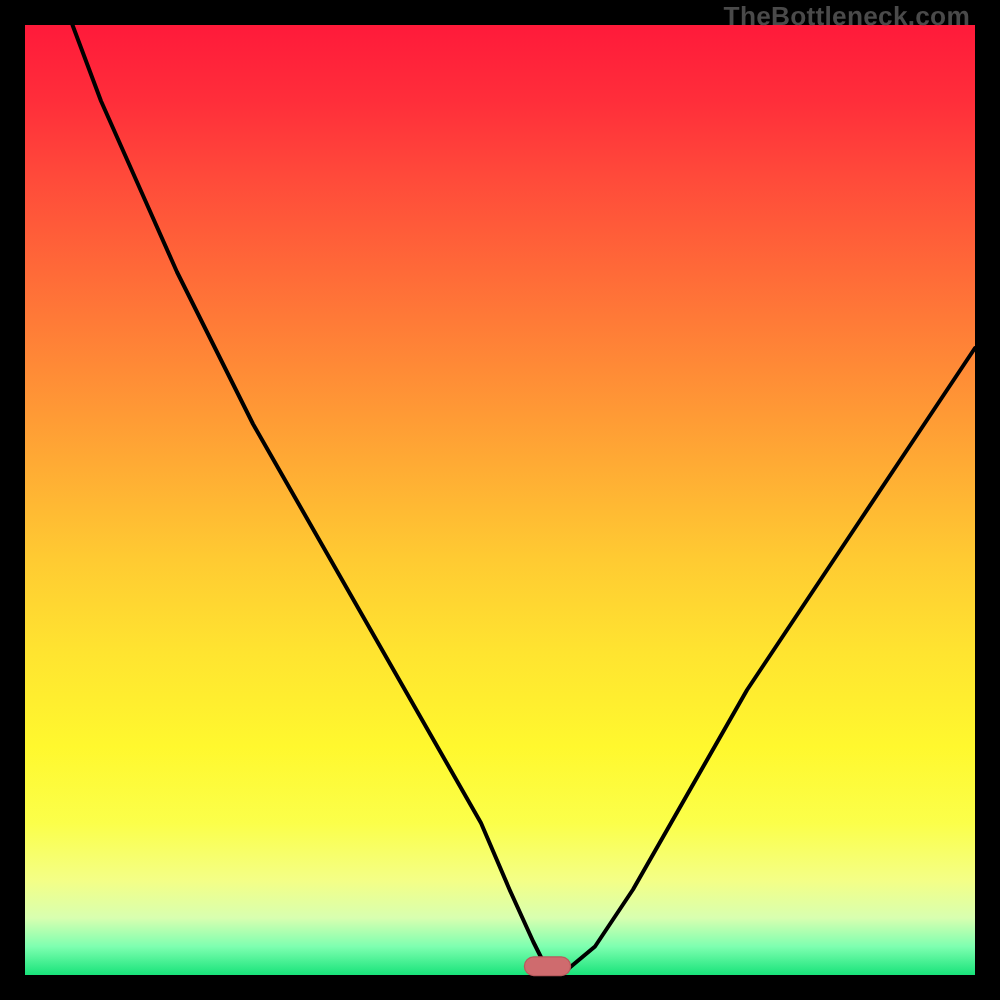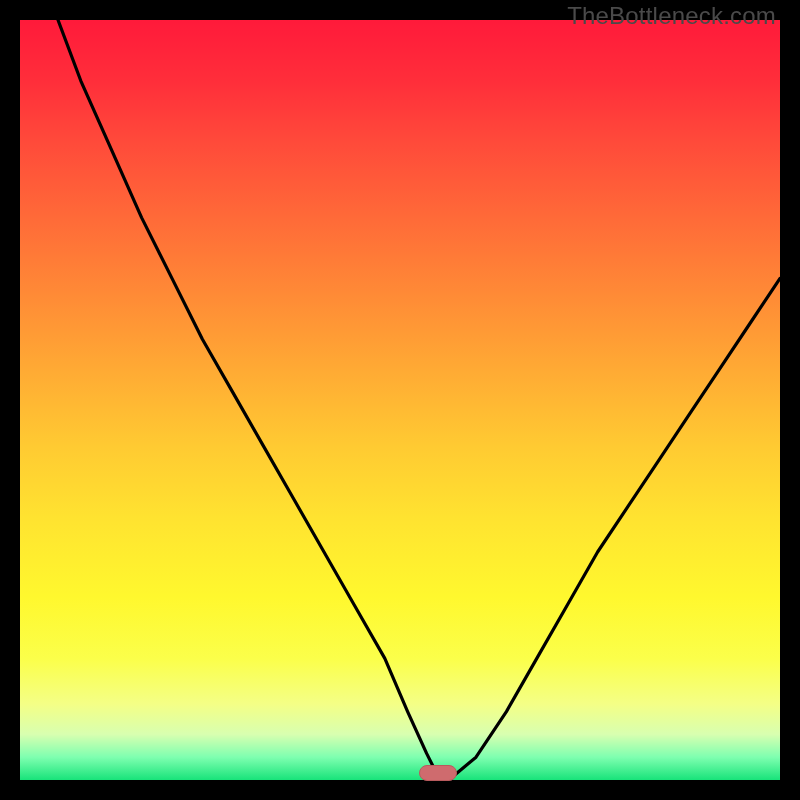--- a/index.html
+++ b/index.html
@@ -39,22 +39,22 @@
       #d8ffb0 94%,
       #7effb0 97%,
       #18e37a 100%
     );
   }
   .watermark {
     position: absolute;
     top: 2px;
     right: 24px;
     color: #4a4a4a;
-    font-size: 24px;
-    font-weight: 400;
+    font-size: 21px;
+    font-weight: 700;
     letter-spacing: 0.2px;
     pointer-events: none;
     user-select: none;
   }
   svg.curve {
     position: absolute;
     left: 0;
     top: 0;
     width: 760px;
     height: 760px;

